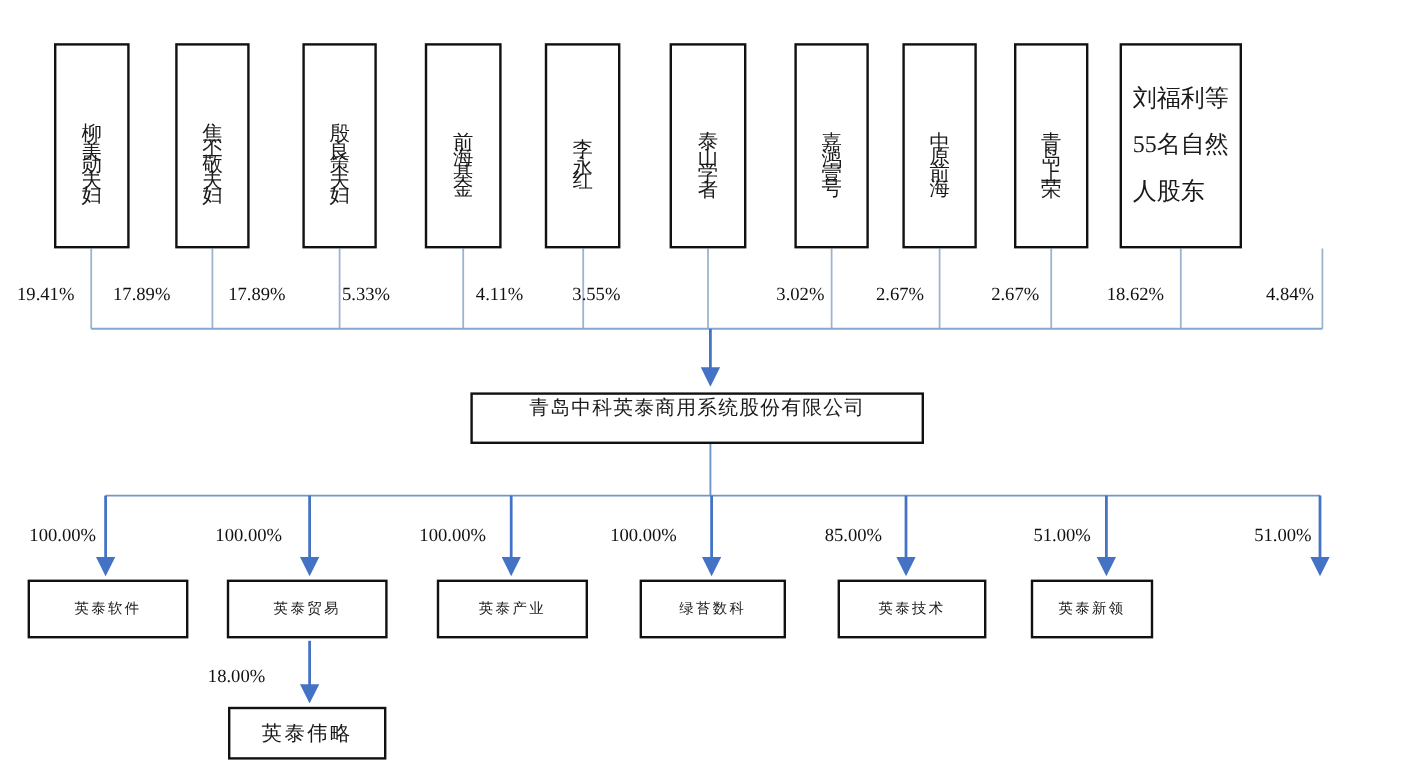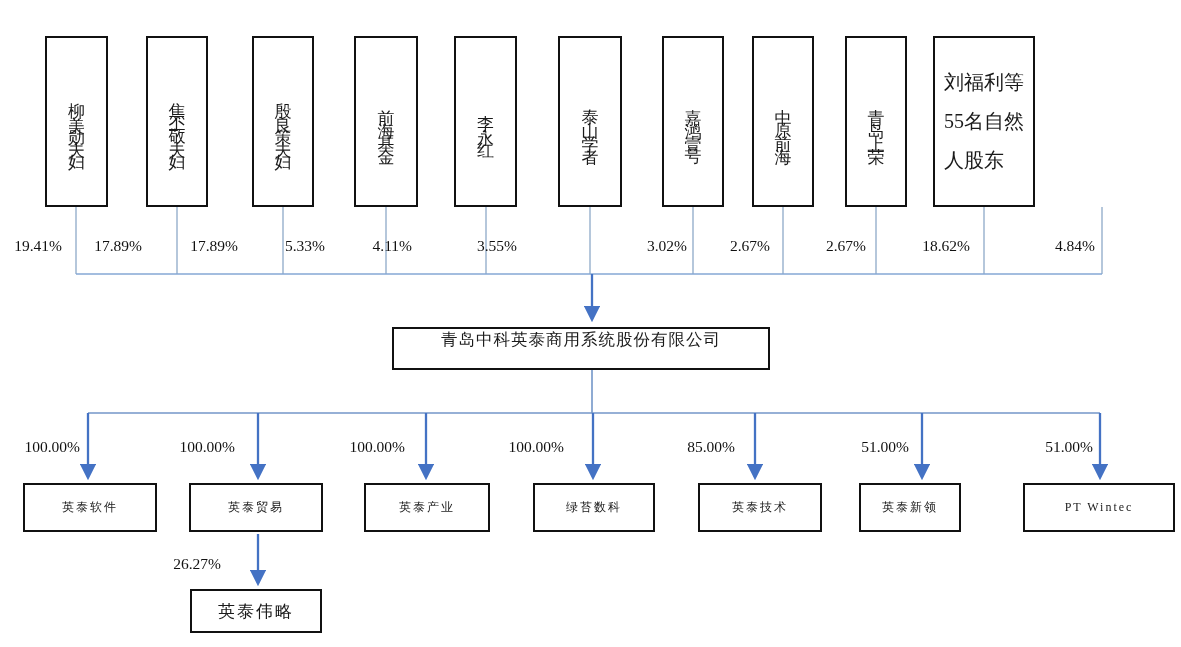--- a/index.html
+++ b/index.html
@@ -123,21 +123,21 @@
     </div>
 
   <div class="sbox" style="left:933px;width:102px">
       <span class="wt">刘福利等55名自然人股东</span>
     </div>
 
   <div class="pct" style="left:-18px;top:237px">19.41%</div>
   <div class="pct" style="left:62px;top:237px">17.89%</div>
   <div class="pct" style="left:158px;top:237px">17.89%</div>
   <div class="pct" style="left:245px;top:237px">5.33%</div>
-  <div class="pct" style="left:332px;top:237px">4.11%</div>
+  <div class="pct" style="left:356px;top:237px">4.11%</div>
   <div class="pct" style="left:437px;top:237px">3.55%</div>
   <div class="pct" style="left:607px;top:237px">3.02%</div>
   <div class="pct" style="left:690px;top:237px">2.67%</div>
   <div class="pct" style="left:786px;top:237px">2.67%</div>
   <div class="pct" style="left:890px;top:237px">18.62%</div>
   <div class="pct" style="left:1015px;top:237px">4.84%</div>
 
   <div class="cbox">
     <span>青岛中科英泰商用系统股份有限公司</span>
   </div>
@@ -153,30 +153,27 @@
     </div>
   <div class="subbox" style="left:533px;width:122px">
       <span>绿苔数科</span>
     </div>
   <div class="subbox" style="left:698px;width:124px">
       <span>英泰技术</span>
     </div>
   <div class="subbox" style="left:859px;width:102px">
       <span>英泰新领</span>
     </div>
-  <div class="subbox" style="left:1023px;width:152px">
-      <span>PT Wintec</span>
-    </div>
 
   <div class="pct" style="left:0px;top:438px">100.00%</div>
   <div class="pct" style="left:155px;top:438px">100.00%</div>
   <div class="pct" style="left:325px;top:438px">100.00%</div>
   <div class="pct" style="left:484px;top:438px">100.00%</div>
   <div class="pct" style="left:655px;top:438px">85.00%</div>
   <div class="pct" style="left:829px;top:438px">51.00%</div>
   <div class="pct" style="left:1013px;top:438px">51.00%</div>
 
-  <div class="pct" style="left:141px;top:555px">26.27%</div>
+  <div class="pct" style="left:141px;top:555px">18.00%</div>
   <div class="sub2box">
     <span>英泰伟略</span>
   </div>
 
 </div>
 
 </body></html>

